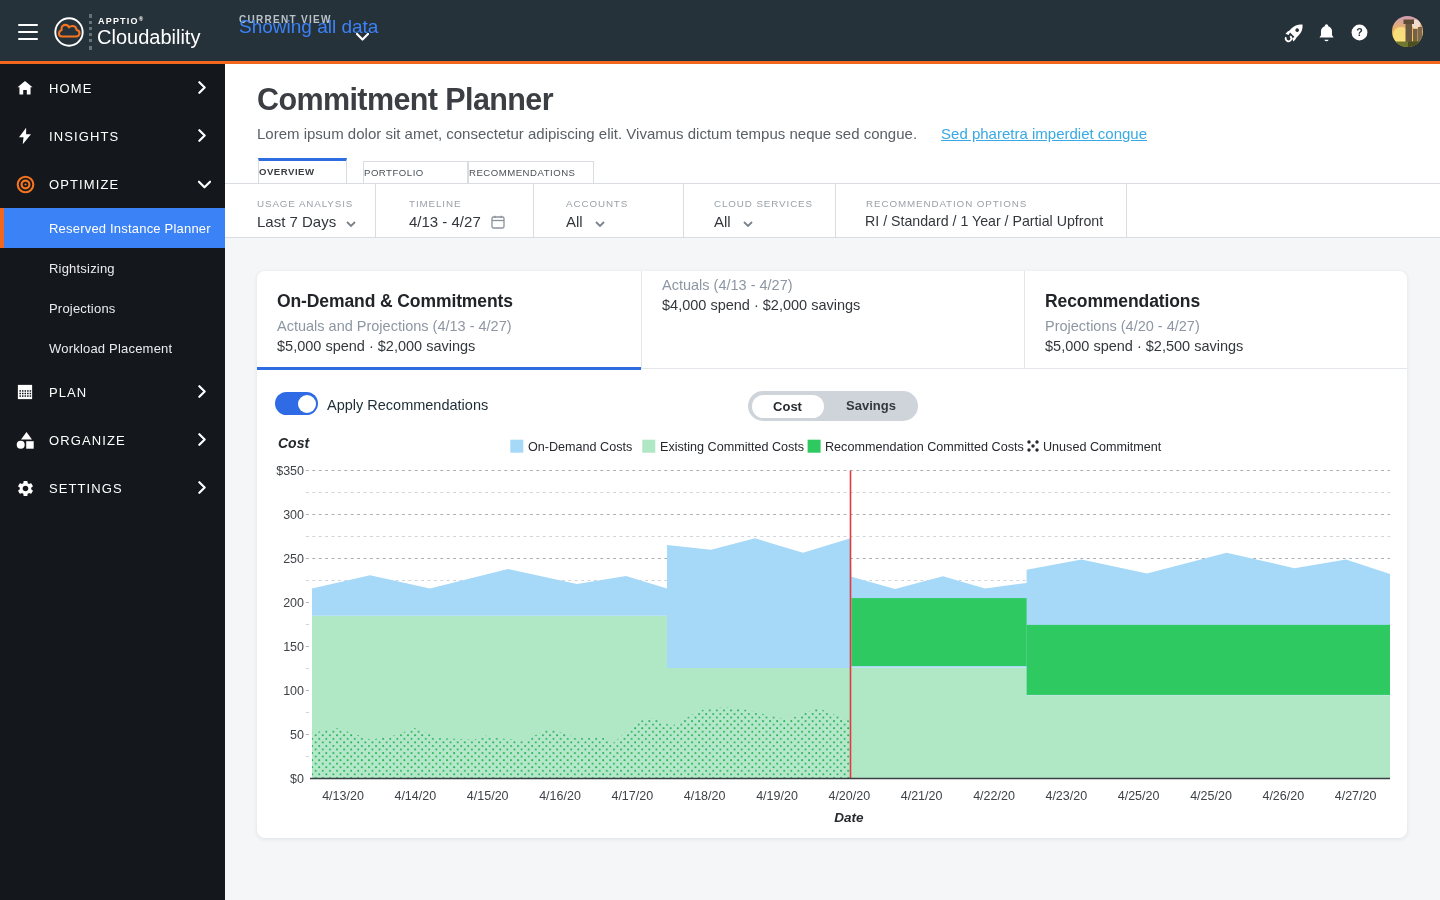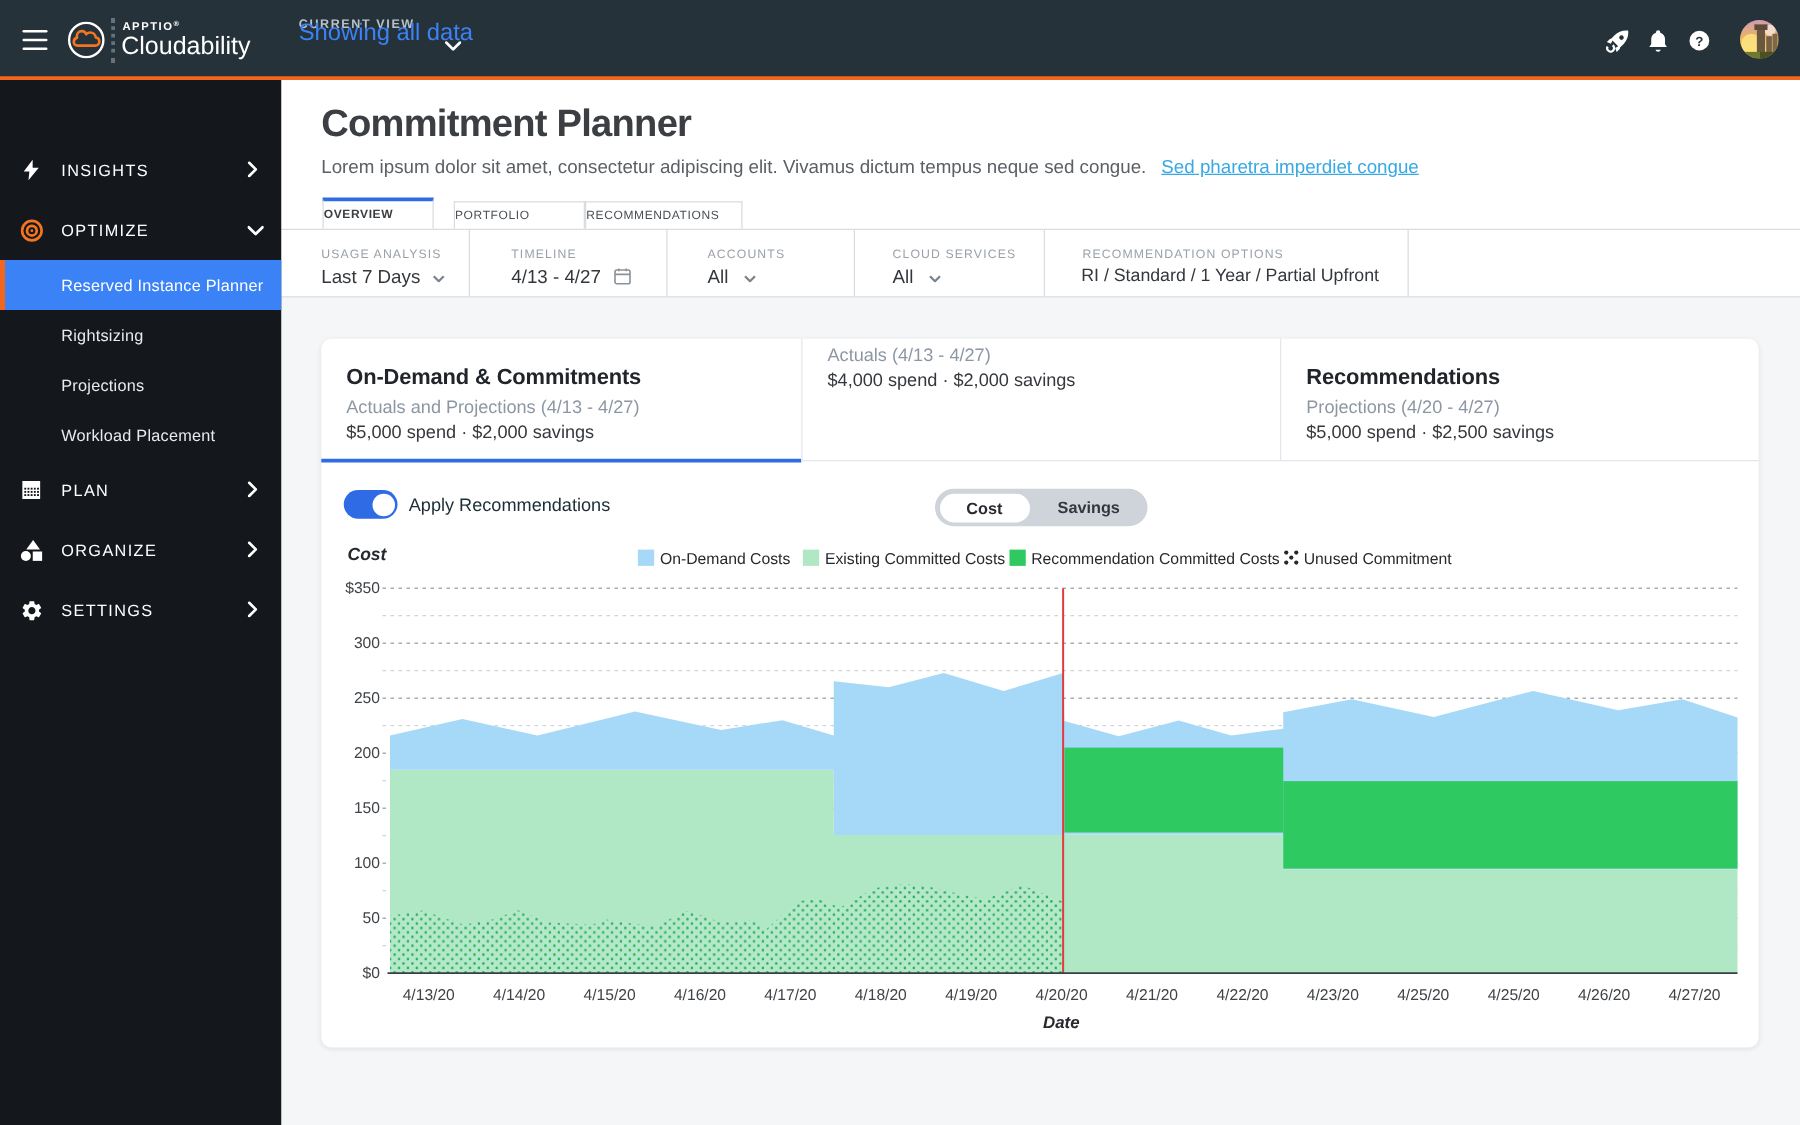--- a/index.html
+++ b/index.html
@@ -23,21 +23,21 @@
 .nav1 .lbl{position:absolute;left:49px;top:17px;font-size:13px;letter-spacing:1.1px}
 .nav1 svg.ic{position:absolute;left:16px;top:15px}
 .chev{position:absolute;left:198px;top:17px}
 .sub{position:absolute;left:0;width:225px;height:40px;color:#e9ebed;font-size:13px}
 .sub .lbl{position:absolute;left:49px;top:13px;letter-spacing:.2px}
 .sub.active{background:#3b82f6;border-left:4px solid #f2661e}
 .sub.active .lbl{left:45px;color:#fff}
 
 h1{position:absolute;left:32px;top:18px;font-size:30.5px;color:#3b3e42;letter-spacing:-0.6px}
 .desc{position:absolute;left:32px;top:61px;font-size:15px;color:#5a6066}
-.desc a{color:#38a9e4;text-decoration:underline;margin-left:12px}
+.desc a{color:#38a9e4;text-decoration:underline;margin-left:24px}
 .tabs{position:absolute;left:33px;top:94px;height:25px}
 .tab{position:absolute;top:3px;height:22px;background:#fff;border:1px solid #d9dce0;border-bottom:none;font-size:9.6px;letter-spacing:.5px;color:#4b5056;text-align:left}
 .tab.active{top:0;height:25px;border-top:3px solid #2e6ce2;font-weight:bold;color:#3a3e43}
 .filterbar{position:absolute;left:0;top:119px;width:1215px;height:55px;background:#fff;border-top:1px solid #d9dce0;border-bottom:1px solid #d9dce0}
 .fsec .flbl{position:absolute;top:14px;font-size:9.8px;letter-spacing:.9px;color:#9aa1a9}
 .fsec .fval{position:absolute;top:29px;font-size:15px;color:#33373c}
 .fsep{position:absolute;top:0;height:53px;border-left:1px solid #d9dce0}
 
 .card{position:absolute;left:32px;top:207px;width:1150px;height:567px;background:#fff;border-radius:8px;box-shadow:0 1px 4px rgba(40,50,60,.10)}
 .col{position:absolute;top:0;height:98px;border-bottom:1px solid #e3e6ea}
@@ -191,20 +191,29 @@
 <text x="809.3" y="379" text-anchor="middle" font-size="12.5" fill="#3f4347">4/23/20</text>
 <text x="881.6" y="379" text-anchor="middle" font-size="12.5" fill="#3f4347">4/25/20</text>
 <text x="954.0" y="379" text-anchor="middle" font-size="12.5" fill="#3f4347">4/25/20</text>
 <text x="1026.3" y="379" text-anchor="middle" font-size="12.5" fill="#3f4347">4/26/20</text>
 <text x="1098.6" y="379" text-anchor="middle" font-size="12.5" fill="#3f4347">4/27/20</text>
 <text x="592" y="401" text-anchor="middle" font-size="13.5" font-style="italic" font-weight="bold" fill="#26292d">Date</text>
 </svg>
 </div>
 </div>
 <div class="sidebar">
+<div class="nav1" style="top:0px">
+<svg class="ic" width="18" height="18" viewBox="0 0 24 24" fill="#fff">
+        <path d="M12 2.5 L22 11 h-2.6 v9.5 h-5 v-6 h-4.8 v6 h-5 V11 H2 Z"></path>
+      </svg>
+<div class="lbl">HOME</div>
+<svg class="chev" width="8" height="13" viewBox="0 0 9 14">
+        <path d="M1.5 1 L7.5 7 L1.5 13" stroke="#fff" stroke-width="2.4" fill="none" stroke-linecap="round" stroke-linejoin="round"></path>
+      </svg>
+</div>
 <div class="nav1" style="top:48px">
 <svg class="ic" width="18" height="18" viewBox="0 0 24 24" fill="#fff">
         <path d="M13.5 1 L4 13.5 h6 L9 23 L20 9.5 h-6.5 Z"></path>
       </svg>
 <div class="lbl">INSIGHTS</div>
 <svg class="chev" width="8" height="13" viewBox="0 0 9 14">
         <path d="M1.5 1 L7.5 7 L1.5 13" stroke="#fff" stroke-width="2.4" fill="none" stroke-linecap="round" stroke-linejoin="round"></path>
       </svg>
 </div>
 <div class="nav1" style="top:96px">

